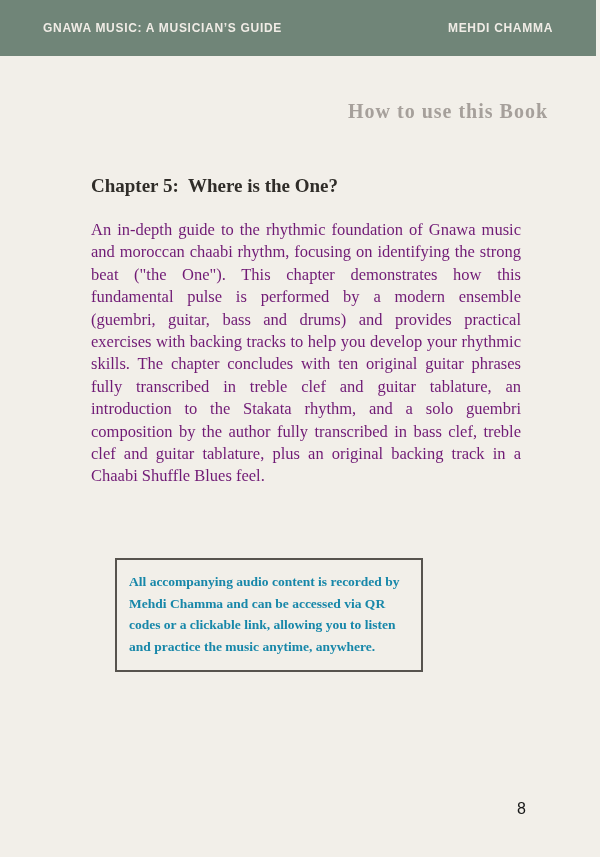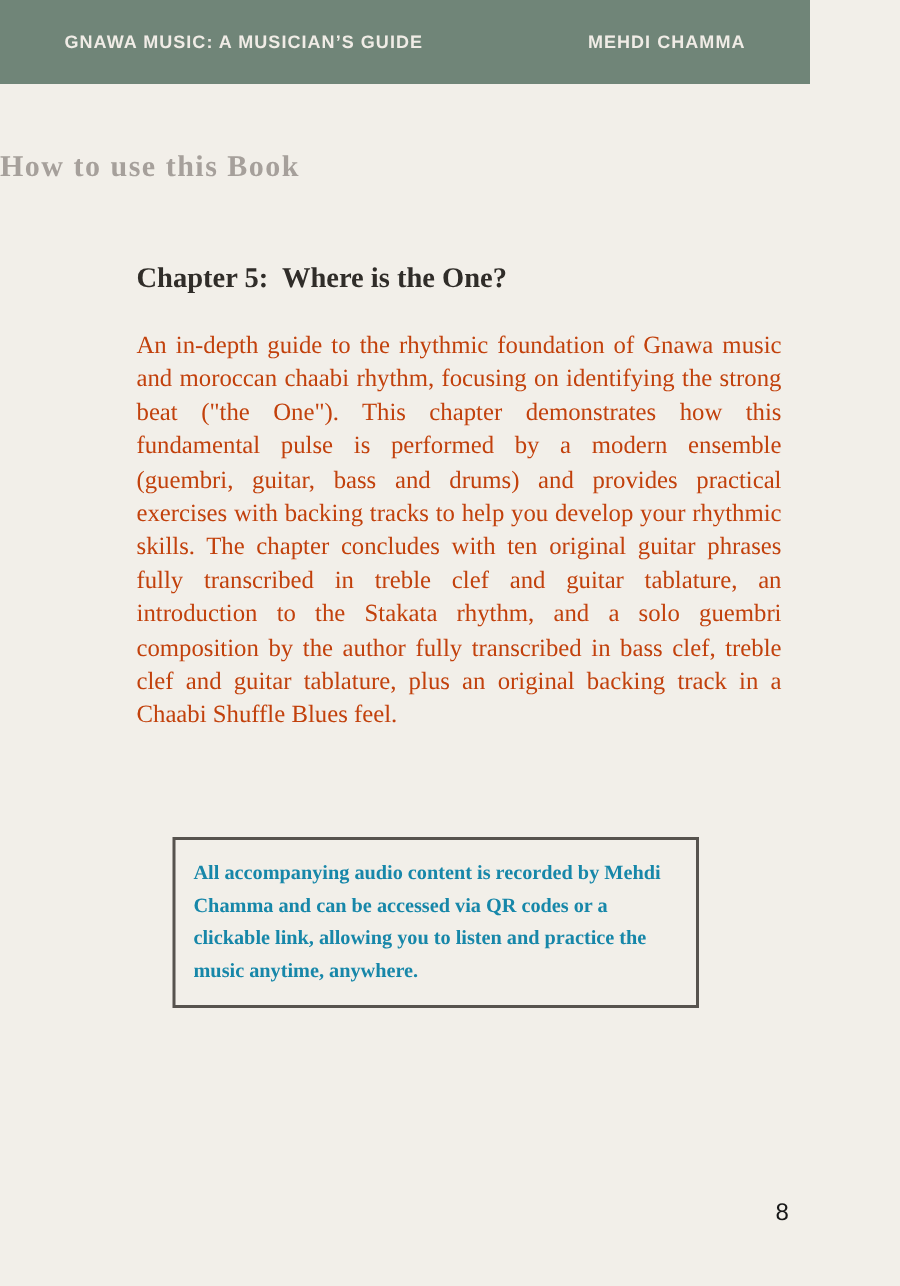--- a/index.html
+++ b/index.html
@@ -10,68 +10,68 @@
     width: 600px;
     height: 857px;
     background: #f2efe9;
     position: relative;
     overflow: hidden;
     font-family: "Liberation Serif", serif;
   }
   .header-bar {
     position: absolute;
     top: 0; left: 0;
-    width: 540px; height: 56px;
+    width: 596px; height: 56px;
     background: #708578;
     display: flex;
     align-items: center;
     justify-content: space-between;
     padding: 0 43px;
     box-sizing: border-box;
   }
   .header-text {
     font-family: "Liberation Sans", sans-serif;
     font-weight: bold;
     font-size: 12px;
     letter-spacing: 0.7px;
     color: #f0ece6;
     text-transform: uppercase;
     white-space: nowrap;
   }
   .book-title {
     position: absolute;
     top: 100px; left: 0;
     width: 548px;
-    text-align: left;
+    text-align: right;
     font-size: 20px;
     font-weight: bold;
     letter-spacing: 1px;
     color: #a6a09b;
   }
   .chapter-heading {
     position: absolute;
     top: 175px; left: 91px;
     font-size: 19px;
     font-weight: bold;
     color: #302d29;
     white-space: pre-wrap;
   }
   .body-paragraph {
     position: absolute;
     top: 219px; left: 91px;
     width: 430px;
     font-size: 16.5px;
     line-height: 22.4px;
     text-align: justify;
-    color: #c2410c;
+    color: #701a75;
   }
   .callout-box {
     position: absolute;
     top: 558px; left: 115px;
-    width: 351px;
+    width: 308px;
     box-sizing: border-box;
     border: 2.5px solid #57534e;
     padding: 11px 14px 13px 12px;
     background: transparent;
   }
   .callout-text {
     font-size: 13.5px;
     line-height: 21.5px;
     font-weight: bold;
     color: #1787a9;

